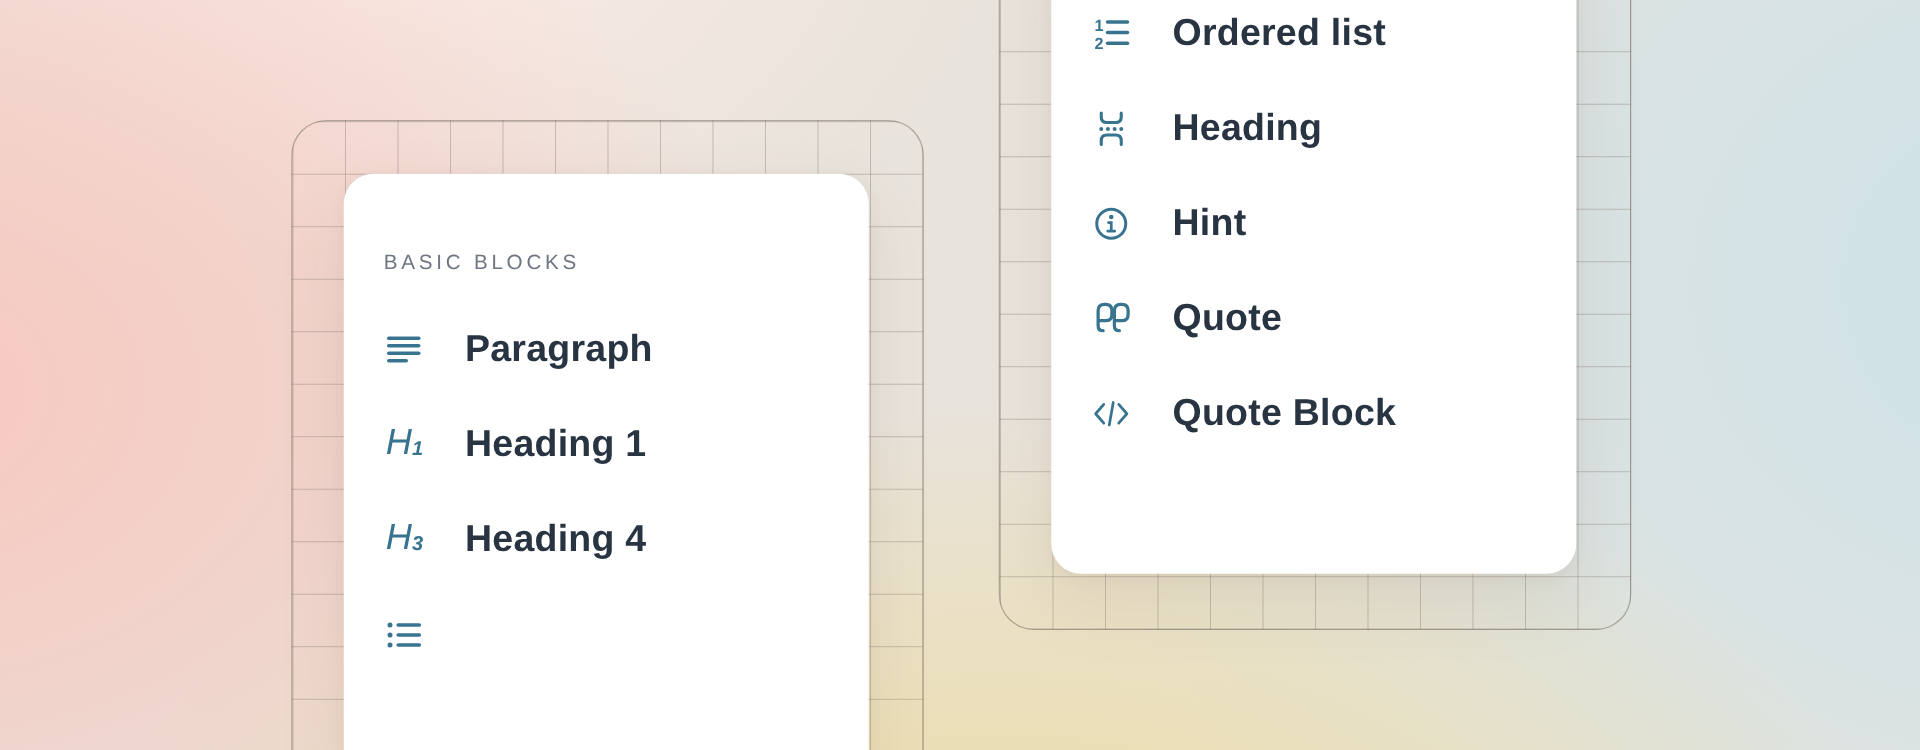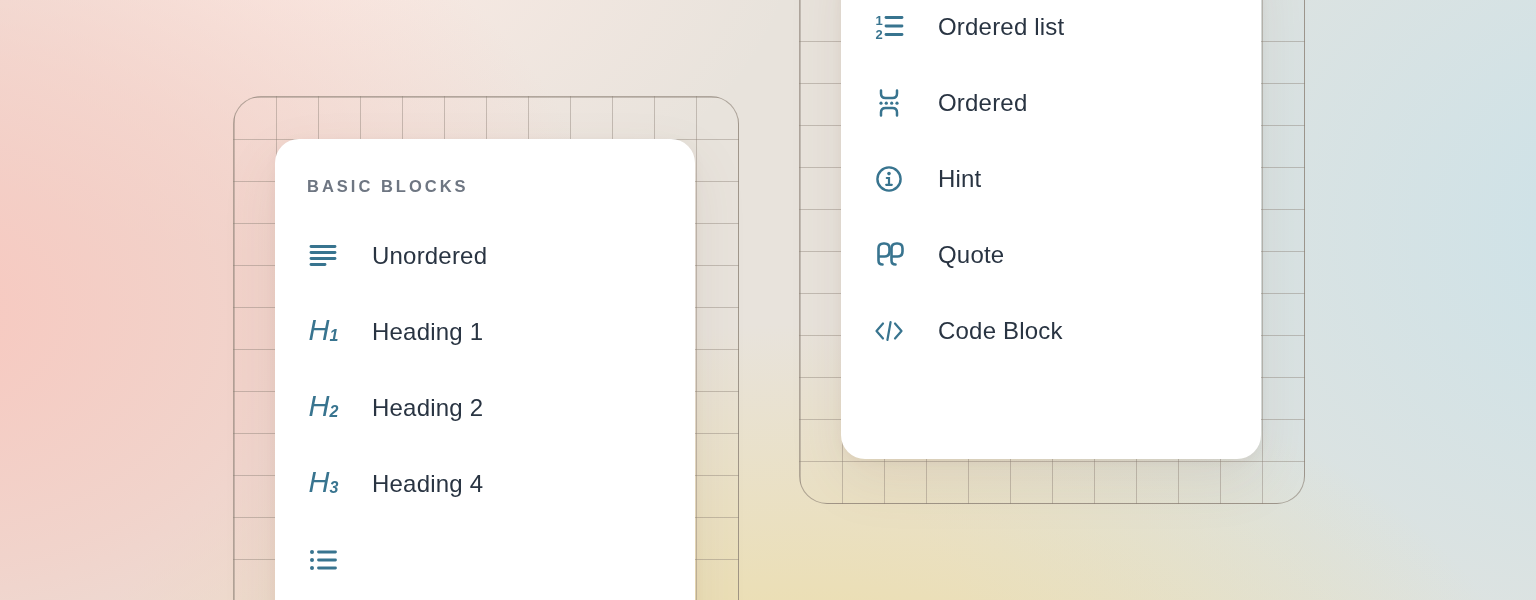--- a/index.html
+++ b/index.html
@@ -30,24 +30,24 @@
   .menu-card{
     position:absolute;
     width:420px;
     background:var(--card-bg,#fff);
     border-radius:24px;
     box-shadow:0 22px 55px rgba(125,85,65,0.10), 0 3px 12px rgba(125,85,65,0.06);
   }
   .menu-card.left{left:275px;top:139px;height:561px;}
   .menu-card.right{left:841px;top:-60px;height:519px;}
   .section-label{
-    margin:36px 0 0 32px;
+    margin:60px 0 0 32px;
     font-size:16.5px;
     line-height:22px;
-    font-weight:700;
+    font-weight:400;
     letter-spacing:3px;
     color:var(--label-color,#6e7682);
   }
   .menu-list{margin-top:21px;}
   .menu-card.right .menu-list{margin-top:49px;}
   .menu-item{
     height:76px;
     display:flex;
     align-items:center;
     padding-left:32px;
@@ -65,22 +65,22 @@
     font-size:29px;line-height:32px;font-weight:400;
     color:var(--teal,#38748f);
     white-space:nowrap;
     letter-spacing:-1px;
     font-style:italic;
   }
   .hicon sub{
     font-size:16px;font-weight:700;vertical-align:0;position:relative;top:1px;left:1px;letter-spacing:0;
   }
   .item-label{
-    font-size:24px;
-    font-weight:400;
+    font-size:30px;
+    font-weight:700;
     color:var(--item-color,#293442);
     letter-spacing:0.2px;
   }
 </style>
 </head>
 <body>
 
 <div class="stage">
 
   <div class="grid-panel left"></div>
@@ -92,36 +92,30 @@
 
       <div class="menu-item">
         <span class="item-icon">
           <svg viewBox="0 0 32 32" fill="none" stroke="currentColor" stroke-width="2.8" stroke-linecap="round">
             <line x1="4" y1="6.5" x2="28" y2="6.5"></line>
             <line x1="4" y1="12.5" x2="28" y2="12.5"></line>
             <line x1="4" y1="18.5" x2="28" y2="18.5"></line>
             <line x1="4" y1="24.5" x2="18" y2="24.5"></line>
           </svg>
         </span>
-        <span class="item-label">Unordered</span>
+        <span class="item-label">Paragraph</span>
       </div>
 
       <div class="menu-item">
         <span class="item-icon">
           <span class="hicon"><span>H</span><sub>1</sub></span>
         </span>
         <span class="item-label">Heading 1</span>
       </div>
 
-      <div class="menu-item">
-        <span class="item-icon">
-          <span class="hicon"><span>H</span><sub>2</sub></span>
-        </span>
-        <span class="item-label">Heading 2</span>
-      </div>
 
       <div class="menu-item">
         <span class="item-icon">
           <span class="hicon"><span>H</span><sub>3</sub></span>
         </span>
         <span class="item-label">Heading 4</span>
       </div>
 
       <div class="menu-item">
         <span class="item-icon">
@@ -160,21 +154,21 @@
         <span class="item-icon">
           <svg viewBox="0 0 32 32" fill="none" stroke="currentColor" stroke-width="2.5" stroke-linecap="round">
             <path d="M8,3.5 V6.5 Q8,11 12.5,11 H19.5 Q24,11 24,6.5 V3.5"></path>
             <circle cx="8" cy="16.2" r="1.6" fill="currentColor" stroke="none"></circle>
             <circle cx="13.3" cy="16.2" r="1.6" fill="currentColor" stroke="none"></circle>
             <circle cx="18.7" cy="16.2" r="1.6" fill="currentColor" stroke="none"></circle>
             <circle cx="24" cy="16.2" r="1.6" fill="currentColor" stroke="none"></circle>
             <path d="M8,28.5 V25.5 Q8,21 12.5,21 H19.5 Q24,21 24,25.5 V28.5"></path>
           </svg>
         </span>
-        <span class="item-label">Ordered</span>
+        <span class="item-label">Heading</span>
       </div>
 
       <div class="menu-item">
         <span class="item-icon">
           <svg viewBox="0 0 32 32" fill="none" stroke="currentColor" stroke-width="2.4" stroke-linecap="round">
             <circle cx="16" cy="16" r="11.6"></circle>
             <circle cx="16" cy="10.6" r="1.8" fill="currentColor" stroke="none"></circle>
             <path d="M13.8,15 H16 V21.8 M13.2,21.8 H18.8" stroke-width="2.2"></path>
           </svg>
         </span>
@@ -192,19 +186,19 @@
       </div>
 
       <div class="menu-item">
         <span class="item-icon">
           <svg viewBox="0 0 32 32" fill="none" stroke="currentColor" stroke-width="2.2" stroke-linecap="round" stroke-linejoin="round">
             <polyline points="10,8.5 3.5,16 10,23.5"></polyline>
             <polyline points="22,8.5 28.5,16 22,23.5"></polyline>
             <line x1="17.6" y1="7" x2="14.4" y2="25"></line>
           </svg>
         </span>
-        <span class="item-label">Code Block</span>
+        <span class="item-label">Quote Block</span>
       </div>
 
     </div>
   </div>
 
 </div>
 
 </body></html>

